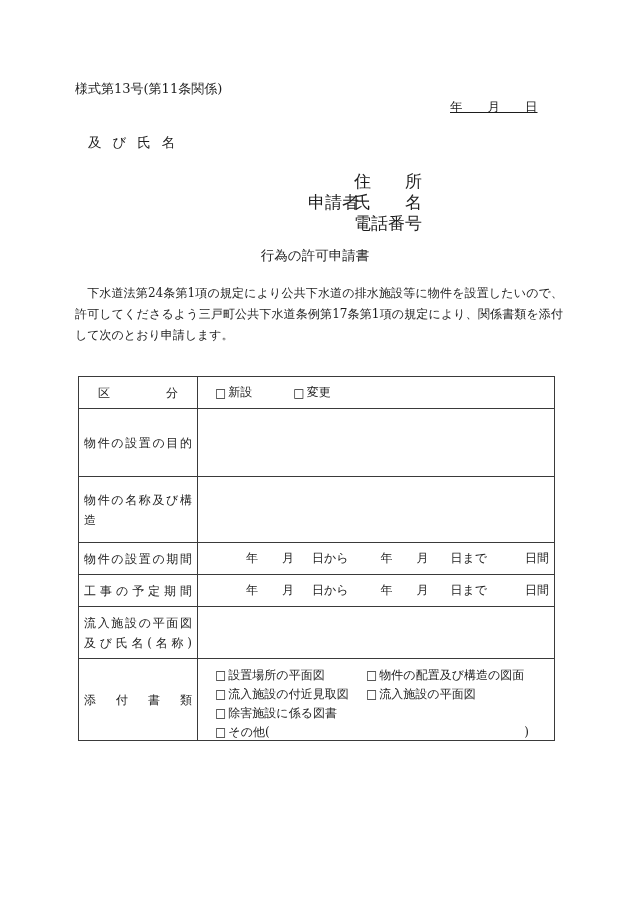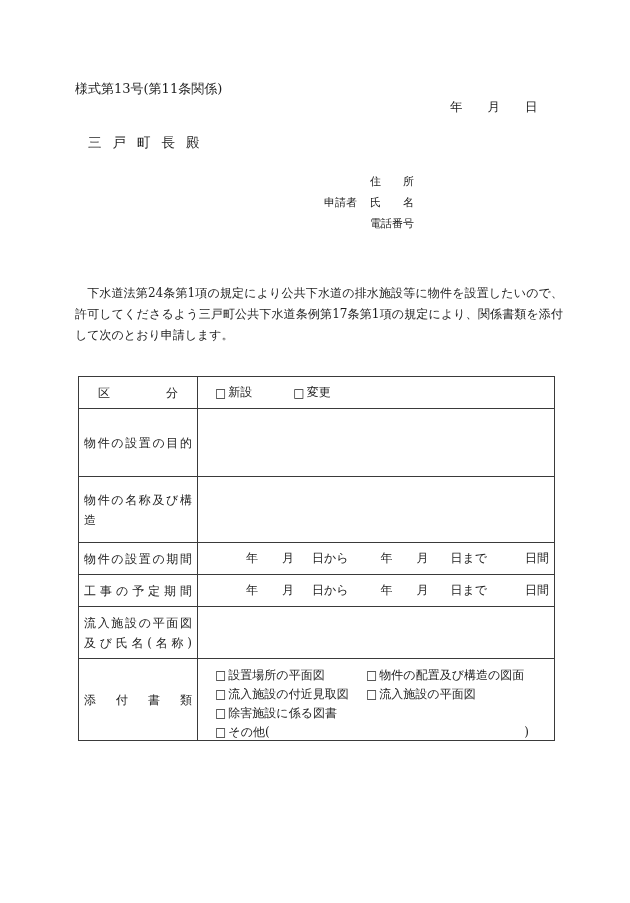--- a/index.html
+++ b/index.html
@@ -3,23 +3,23 @@
 <meta charset="utf-8">
 <style>
   html,body{margin:0;padding:0;background:#fff;}
   .page{
     position:relative;width:630px;height:903px;background:#fff;
     font-family:"DejaVu Serif","Liberation Serif",serif;
     color:#1d1d1d;overflow:hidden;
   }
   .abs{position:absolute;}
   .form-no{left:75px;top:80px;font-size:13px;}
-  .date-line{left:450px;top:99px;font-size:12.5px;white-space:pre;}
+  .date-line{left:450px;top:99px;font-size:12.5px;white-space:pre;text-decoration:underline;}
   .addressee{left:88px;top:134px;font-size:13.5px;letter-spacing:11px;}
-  .applicant{left:324px;top:171px;font-size:11px;}
+  .applicant{left:308px;top:171px;font-size:17px;}
   .app-row{display:flex;line-height:21px;}
   .app-label{width:46px;white-space:pre;}
   .app-field{white-space:pre;}
   .doc-title{left:0;right:0;top:247px;text-align:center;font-size:13.5px;}
   .body-text{
     left:75px;top:283px;width:488px;font-size:12px;line-height:21px;
     text-align:justify;white-space:pre-wrap;
   }
   
   .tbl{left:78px;top:376px;width:475px;border:1px solid #3a3a3a;font-size:12px;}
@@ -47,37 +47,38 @@
 </style>
 </head>
 <body>
 
 <div class="page">
 
   <div class="abs form-no">様式第13号(第11条関係)</div>
 
   <div class="abs date-line">年　　月　　日</div>
 
-  <div class="abs addressee">三戸町長殿</div>
+  <div class="abs addressee">及び氏名</div>
 
   <div class="abs applicant">
     <div class="app-row">
       <span class="app-label"></span>
       <span class="app-field">住　　所</span>
     </div>
     <div class="app-row">
       <span class="app-label">申請者</span>
       <span class="app-field">氏　　名</span>
     </div>
     <div class="app-row">
       <span class="app-label"></span>
       <span class="app-field">電話番号</span>
     </div>
   </div>
 
+  <div class="abs doc-title">行為の許可申請書</div>
 
   <div class="abs body-text">　下水道法第24条第1項の規定により公共下水道の排水施設等に物件を設置したいので、許可してくださるよう三戸町公共下水道条例第17条第1項の規定により、関係書類を添付して次のとおり申請します。</div>
 
   <div class="abs tbl">
 
     <div class="row h31">
       <div class="lbl wide">
         <div class="jl">区分</div>
       </div>
       <div class="val opts">

